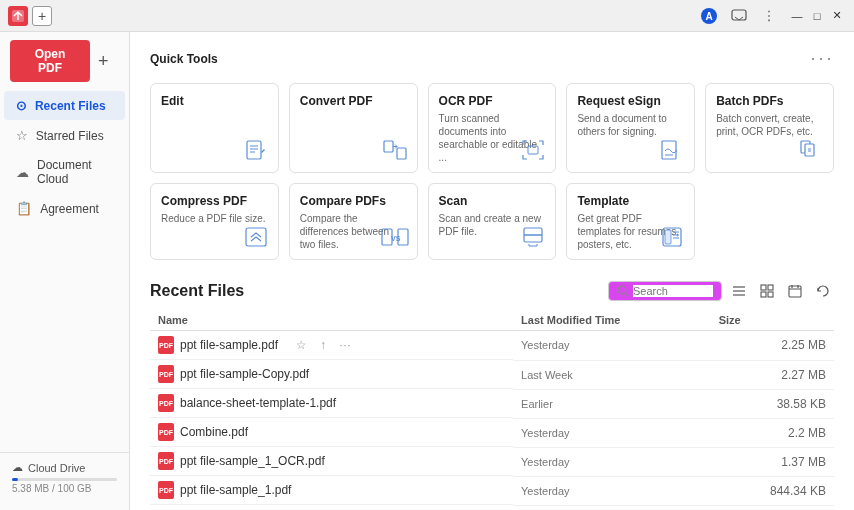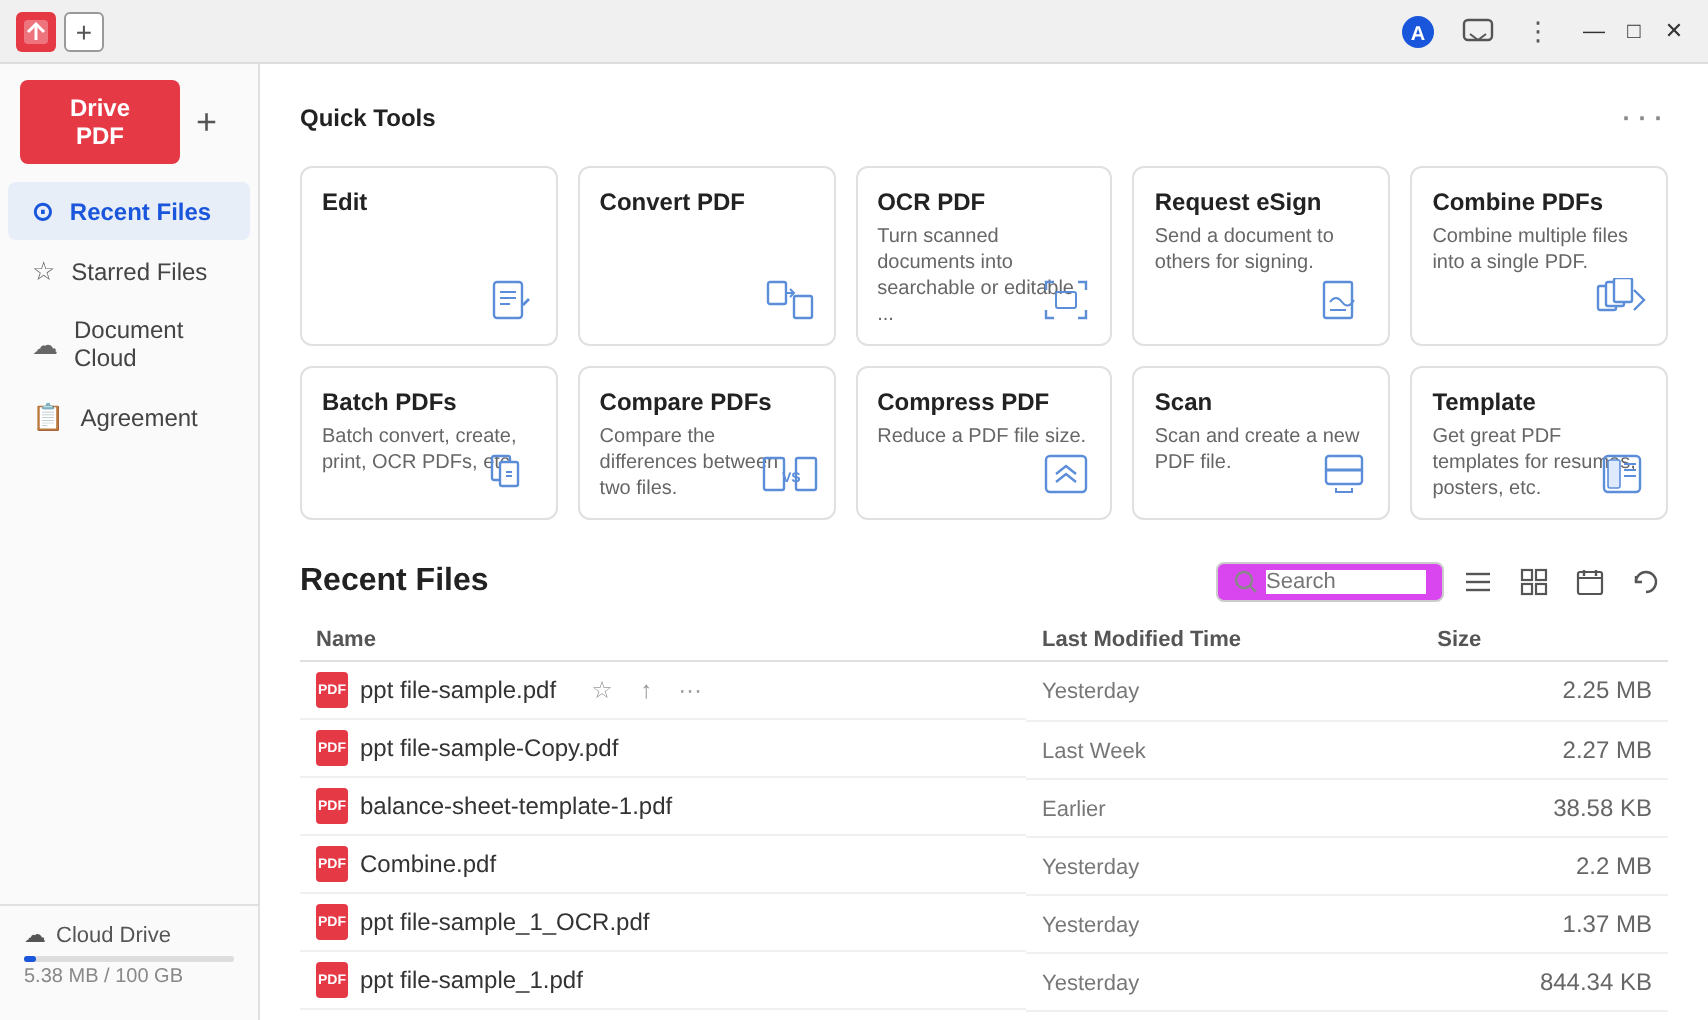--- a/index.html
+++ b/index.html
@@ -103,21 +103,21 @@
       <div class="win-btn close">✕</div>
     </div>
   </div>
 </div>
 
 <div class="main">
 
   <div class="sidebar">
     <div class="sidebar-top">
       <div style="display:flex; align-items:center; gap:8px;">
-        <button class="open-pdf-btn">Drive PDF</button>
+        <button class="open-pdf-btn">Open PDF</button>
         <span style="font-size:18px; cursor:pointer; color:#555;">+</span>
       </div>
     </div>
     <div class="sidebar-nav">
       <div class="sidebar-item active">
         <span class="si-icon">⊙</span>
         <span>Recent Files</span>
       </div>
       <div class="sidebar-item">
         <span class="si-icon">☆</span>
@@ -194,66 +194,54 @@
         <div class="tool-desc">Send a document to others for signing.</div>
         <div class="tool-icon">
           <svg width="24" height="22" viewBox="0 0 24 22" fill="none">
             <rect x="2" y="2" width="14" height="18" rx="1" fill="none" stroke="#5b8dd9" stroke-width="1.2"></rect>
             <path d="M5 12 Q8 8 11 12 Q14 16 17 11" stroke="#5b8dd9" stroke-width="1" fill="none"></path>
             <line x1="5" y1="16" x2="13" y2="16" stroke="#5b8dd9" stroke-width="1"></line>
           </svg>
         </div>
       </div>
 
-      <div class="tool-card">
-        <div class="tool-title">Combine PDFs</div>
-        <div class="tool-desc">Combine multiple files into a single PDF.</div>
-        <div class="tool-icon">
-          <svg width="26" height="22" viewBox="0 0 26 22" fill="none">
-            <rect x="1" y="4" width="9" height="12" rx="1" fill="none" stroke="#5b8dd9" stroke-width="1.2"></rect>
-            <rect x="5" y="2" width="9" height="12" rx="1" fill="#fff" stroke="#5b8dd9" stroke-width="1.2"></rect>
-            <rect x="9" y="0" width="9" height="12" rx="1" fill="#fff" stroke="#5b8dd9" stroke-width="1.2"></rect>
-            <path d="M19 6 L24 11 L19 16" stroke="#5b8dd9" stroke-width="1.2" fill="none"></path>
-          </svg>
-        </div>
-      </div>
 
       <div class="tool-card">
         <div class="tool-title">Batch PDFs</div>
         <div class="tool-desc">Batch convert, create, print, OCR PDFs, etc.</div>
         <div class="tool-icon">
           <svg width="24" height="22" viewBox="0 0 24 22" fill="none">
             <rect x="2" y="2" width="9" height="12" rx="1" fill="none" stroke="#5b8dd9" stroke-width="1.2"></rect>
             <rect x="6" y="5" width="9" height="12" rx="1" fill="#fff" stroke="#5b8dd9" stroke-width="1.2"></rect>
             <line x1="9" y1="10" x2="12" y2="10" stroke="#5b8dd9" stroke-width="1"></line>
             <line x1="9" y1="12" x2="12" y2="12" stroke="#5b8dd9" stroke-width="1"></line>
           </svg>
         </div>
       </div>
 
       <div class="tool-card">
+        <div class="tool-title">Compress PDF</div>
+        <div class="tool-desc">Reduce a PDF file size.</div>
+        <div class="tool-icon">
+          <svg width="24" height="22" viewBox="0 0 24 22" fill="none">
+            <rect x="2" y="2" width="20" height="18" rx="2" fill="none" stroke="#5b8dd9" stroke-width="1.2"></rect>
+            <path d="M7 11 L12 7 L17 11" stroke="#5b8dd9" stroke-width="1.2" fill="none"></path>
+            <path d="M7 15 L12 11 L17 15" stroke="#5b8dd9" stroke-width="1.2" fill="none"></path>
+          </svg>
+        </div>
+      </div>
+
+      <div class="tool-card">
         <div class="tool-title">Compare PDFs</div>
         <div class="tool-desc">Compare the differences between two files.</div>
         <div class="tool-icon">
           <svg width="28" height="22" viewBox="0 0 28 22" fill="none">
             <rect x="1" y="3" width="10" height="16" rx="1" fill="none" stroke="#5b8dd9" stroke-width="1.2"></rect>
             <rect x="17" y="3" width="10" height="16" rx="1" fill="none" stroke="#5b8dd9" stroke-width="1.2"></rect>
             <text x="10" y="15" font-size="7" font-weight="bold" fill="#5b8dd9">VS</text>
-          </svg>
-        </div>
-      </div>
-
-      <div class="tool-card">
-        <div class="tool-title">Compress PDF</div>
-        <div class="tool-desc">Reduce a PDF file size.</div>
-        <div class="tool-icon">
-          <svg width="24" height="22" viewBox="0 0 24 22" fill="none">
-            <rect x="2" y="2" width="20" height="18" rx="2" fill="none" stroke="#5b8dd9" stroke-width="1.2"></rect>
-            <path d="M7 11 L12 7 L17 11" stroke="#5b8dd9" stroke-width="1.2" fill="none"></path>
-            <path d="M7 15 L12 11 L17 15" stroke="#5b8dd9" stroke-width="1.2" fill="none"></path>
           </svg>
         </div>
       </div>
 
       <div class="tool-card">
         <div class="tool-title">Scan</div>
         <div class="tool-desc">Scan and create a new PDF file.</div>
         <div class="tool-icon">
           <svg width="24" height="22" viewBox="0 0 24 22" fill="none">
             <rect x="3" y="2" width="18" height="14" rx="1.5" fill="none" stroke="#5b8dd9" stroke-width="1.2"></rect>

